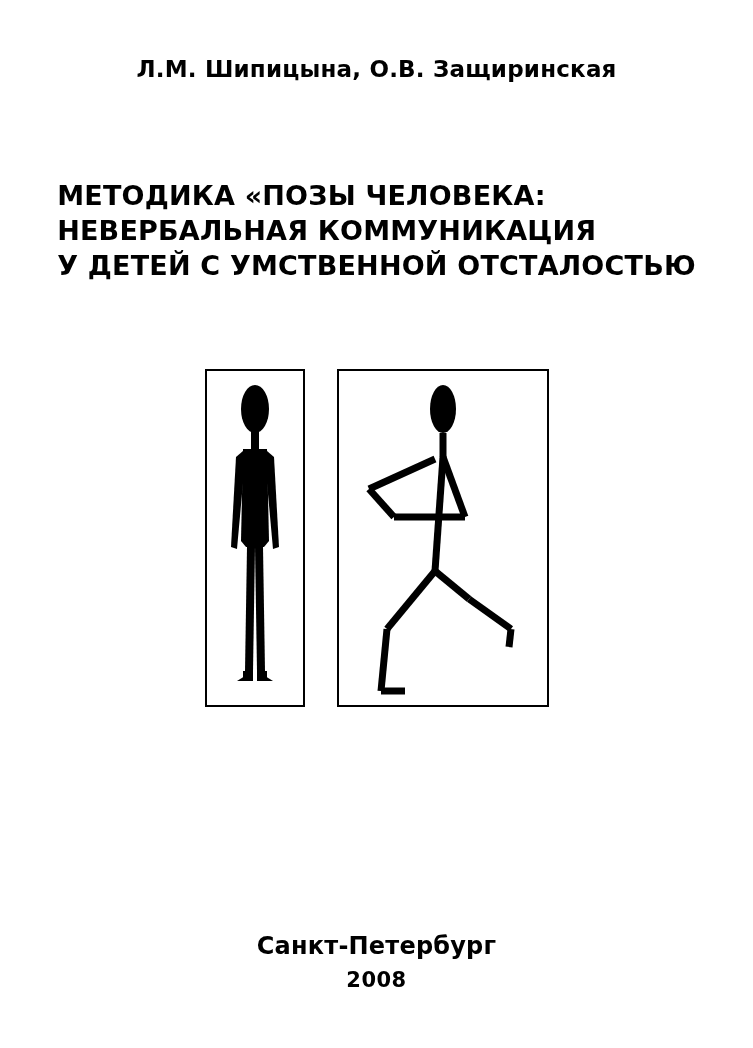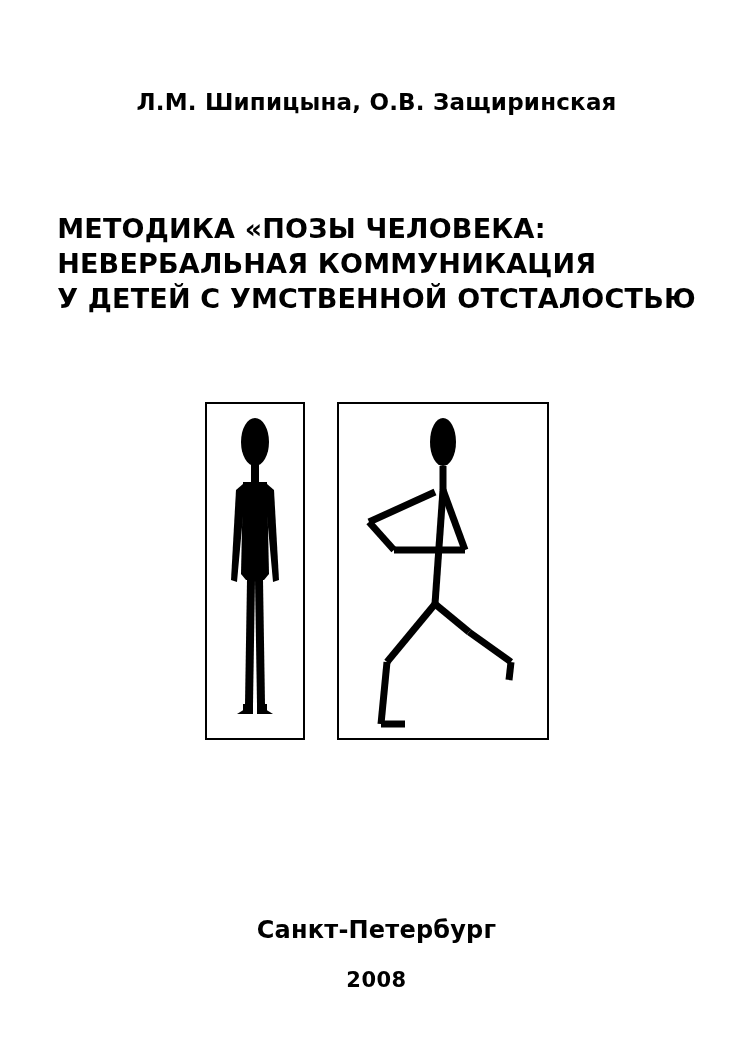--- a/index.html
+++ b/index.html
@@ -17,21 +17,21 @@
   }
   .page {
     position: absolute;
     inset: 0;
     display: flex;
     flex-direction: column;
     align-items: center;
   }
 
   .authors {
-    margin-top: 89px;
+    margin-top: 56px;
     font-size: 23px;
     font-weight: bold;
     letter-spacing: 0.2px;
     text-align: center;
     white-space: nowrap;
   }
 
   .title-block {
     margin-top: 96px;
     text-align: left;
@@ -76,21 +76,21 @@
     right: 0;
     bottom: 56px;
     text-align: center;
   }
   .city {
     font-size: 24px;
     font-weight: bold;
     letter-spacing: 0.2px;
   }
   .year {
-    margin-top: 24px;
+    margin-top: 8px;
     font-size: 21px;
     font-weight: bold;
     letter-spacing: 0.5px;
   }
 </style>
 </head>
 <body>
 
 <div class="page">
 

